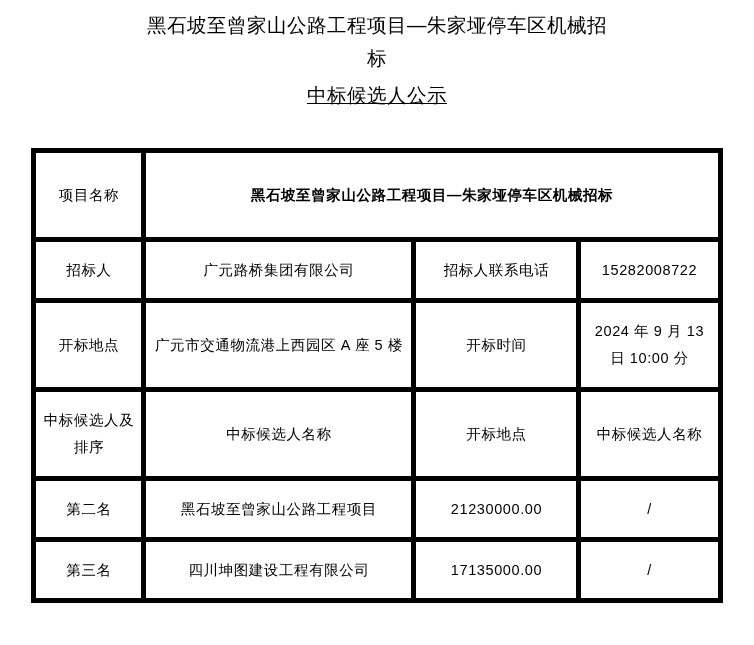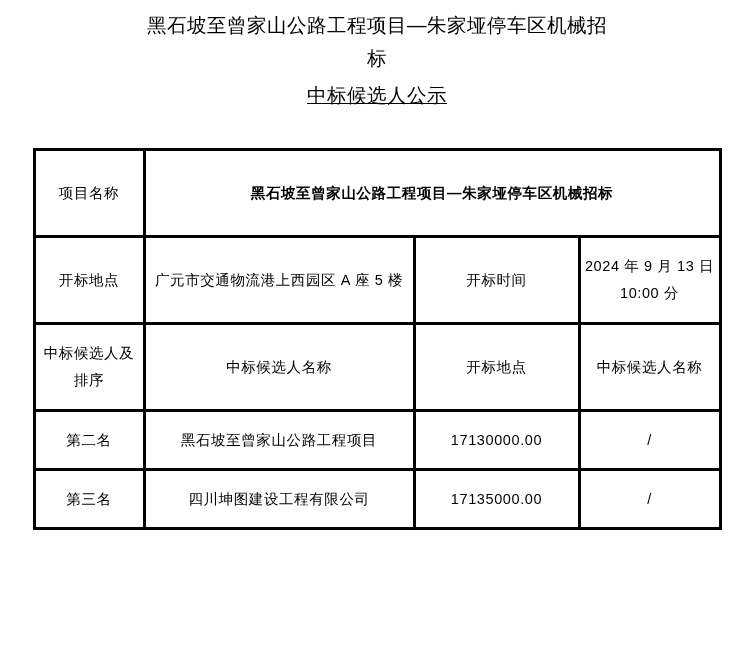--- a/index.html
+++ b/index.html
@@ -42,21 +42,21 @@
     text-decoration: underline;
   }
   table.main {
     border-collapse: collapse;
     margin: 0 auto;
     margin-top: 36px;
     width: 686px;
     table-layout: fixed;
   }
   table.main td {
-    border: 3px solid #000000;
+    border: 5px solid #000000;
     text-align: center;
     vertical-align: middle;
     font-size: 14.5px;
     font-family: "Liberation Sans", "DejaVu Sans", sans-serif;
     letter-spacing: 0.6px;
     padding: 6px 4px;
     line-height: 27px;
   }
   td.label-cell {
     width: 110px;
@@ -101,36 +101,42 @@
       <col style="width:110px">
       <col style="width:270px">
       <col style="width:165px">
       <col style="width:141px">
     </colgroup>
     <tbody>
       <tr class="row-h-two">
         <td class="label-cell">项目名称</td>
         <td class="big-title-cell" colspan="3">黑石坡至曾家山公路工程项目—朱家垭停车区机械招标</td>
       </tr>
+      <tr class="row-h-med">
+        <td class="label-cell">招标人</td>
+        <td class="mid-cell">广元路桥集团有限公司</td>
+        <td class="third-cell">招标人联系电话</td>
+        <td class="fourth-cell">15282008722</td>
+      </tr>
       <tr class="row-h-two">
         <td class="label-cell">开标地点</td>
         <td class="mid-cell">广元市交通物流港上西园区 A 座 5 楼</td>
         <td class="third-cell">开标时间</td>
         <td class="fourth-cell">2024 年 9 月 13 日 10:00 分</td>
       </tr>
       <tr class="row-h-two">
         <td class="label-cell">中标候选人及排序</td>
         <td class="mid-cell">中标候选人名称</td>
         <td class="third-cell">开标地点</td>
         <td class="fourth-cell">中标候选人名称</td>
       </tr>
       <tr class="row-h-med">
         <td class="label-cell">第二名</td>
         <td class="mid-cell">黑石坡至曾家山公路工程项目</td>
-        <td class="third-cell nowrap-amount">17130000.00</td>
+        <td class="third-cell nowrap-amount">21230000.00</td>
         <td class="fourth-cell">/</td>
       </tr>
       <tr class="row-h-med">
         <td class="label-cell">第三名</td>
         <td class="mid-cell">四川坤图建设工程有限公司</td>
         <td class="third-cell nowrap-amount">17135000.00</td>
         <td class="fourth-cell">/</td>
       </tr>
     </tbody>
   </table>

